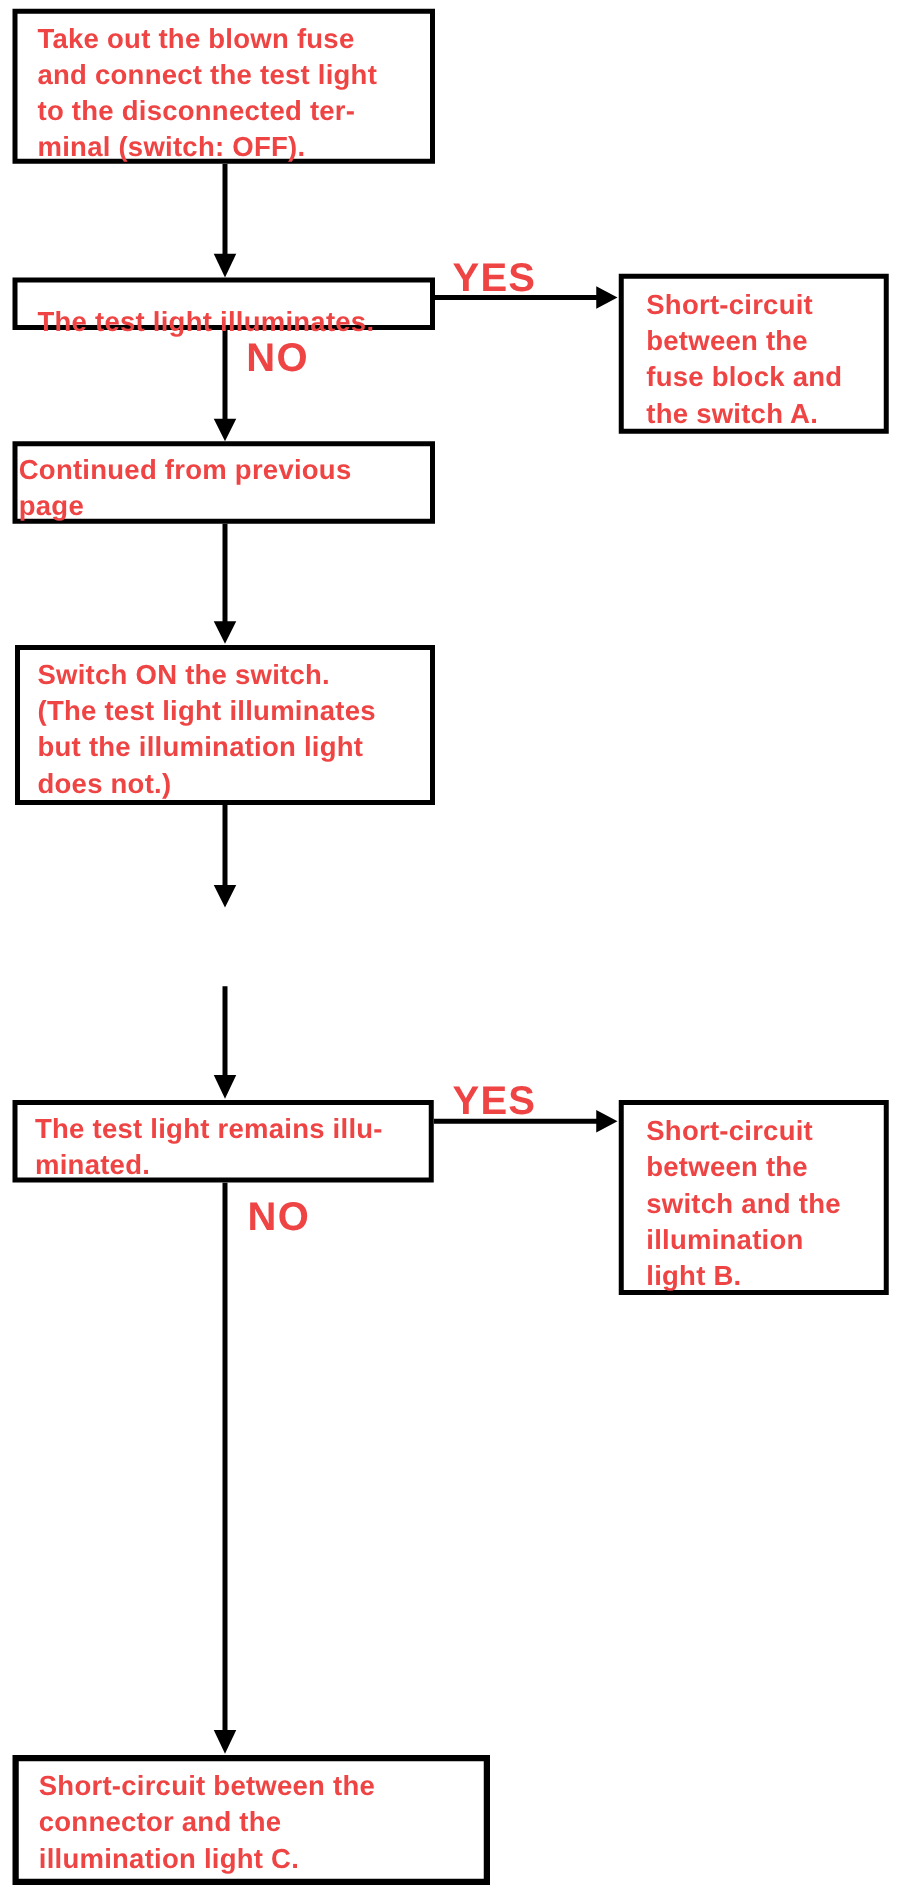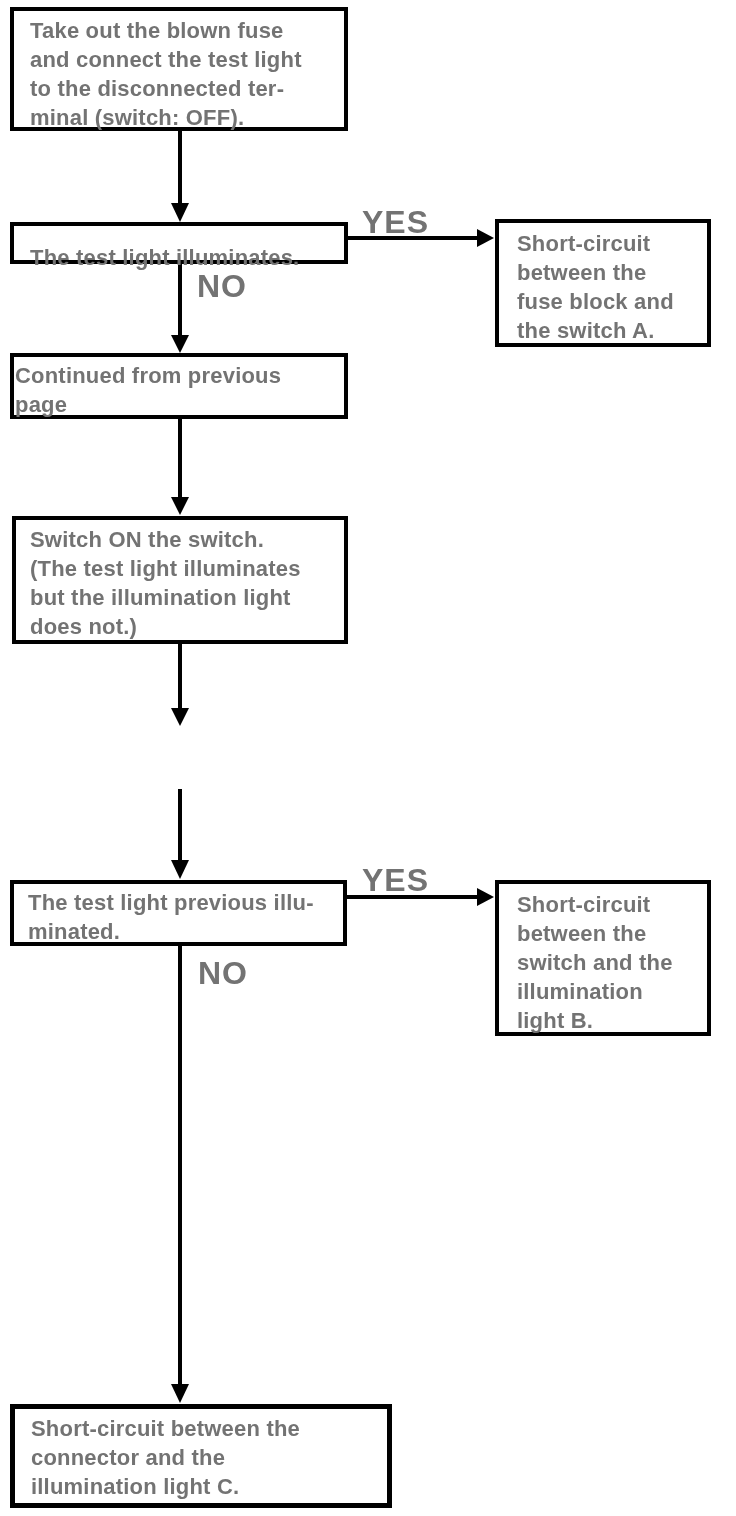--- a/index.html
+++ b/index.html
@@ -6,21 +6,21 @@
     margin: 0;
     padding: 0;
     background: #ffffff;
   }
   .canvas {
     position: relative;
     width: 736px;
     height: 1516px;
     background: #ffffff;
     font-family: "Liberation Sans", "DejaVu Sans", sans-serif;
-    color: #737373;
+    color: #ef4444;
     overflow: hidden;
   }
   .flow-box {
     position: absolute;
     box-sizing: border-box;
     border: 4px solid #000000;
     background: #ffffff;
     font-size: 22px;
     line-height: 29px;
     font-weight: 700;
@@ -100,21 +100,21 @@
 
   <div class="flow-box" style="left:10px; top:353px; width:338px; height:66px; padding:4px 4px 4px 1px;">Continued from previous
 page</div>
 
   <div class="flow-box" style="left:12px; top:516px; width:336px; height:128px; padding:5px 4px 5px 14px;">Switch ON the switch.
 (The test light illuminates
 but the illumination light
 does not.)</div>
 
 
-  <div class="flow-box" style="left:10px; top:880px; width:337px; height:66px; padding:4px 4px 4px 14px;">The test light previous illu-
+  <div class="flow-box" style="left:10px; top:880px; width:337px; height:66px; padding:4px 4px 4px 14px;">The test light remains illu-
 minated.</div>
 
   <div class="edge-label" style="left:362px; top:862px;">YES</div>
 
   <div class="edge-label" style="left:198px; top:955px;">NO</div>
 
   <div class="flow-box" style="left:495px; top:880px; width:216px; height:156px; padding:6px 4px 6px 18px;">Short-circuit
 between the
 switch and the
 illumination

